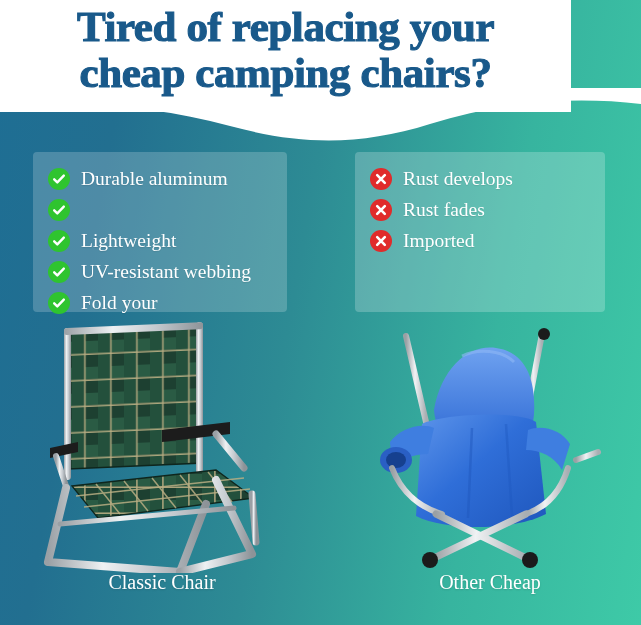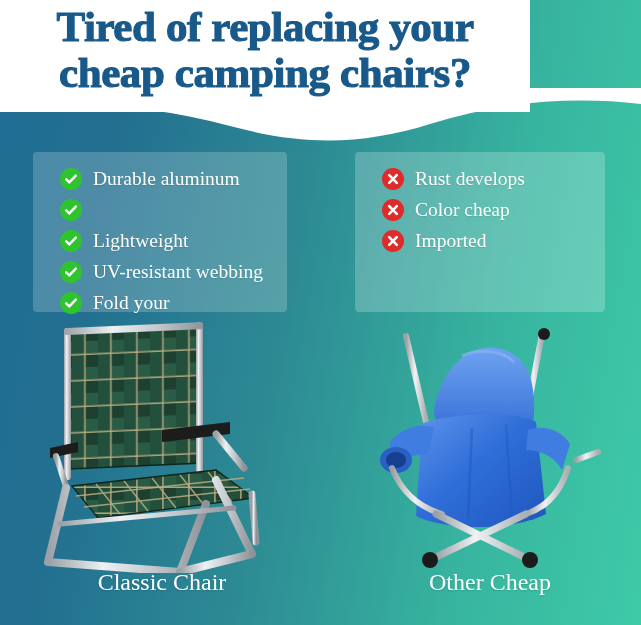--- a/index.html
+++ b/index.html
@@ -15,21 +15,21 @@
     width: 641px;
     height: 625px;
     overflow: hidden;
     background: #ffffff;
   }
 
   
   .header {
     position: absolute;
     left: 0; top: 0;
-    width: 530px;
+    width: 571px;
     height: 112px;
     background: #ffffff;
     z-index: 4;
     text-align: center;
   }
   .title {
     margin: 0;
     padding-top: 4px;
     color: #19598a;
     font-family: "Liberation Serif", "DejaVu Serif", serif;
@@ -87,21 +87,21 @@
   }
   .feat-list {
     list-style: none;
     margin: 0;
     padding: 0;
   }
   .feat {
     display: flex;
     align-items: center;
     height: 30px;
-    margin: 0 0 1px 16px;
+    margin: 0 0 1px 4px;
     padding-left: 11px;
   }
   .badge {
     flex: 0 0 auto;
     width: 22px;
     height: 22px;
     border-radius: 50%;
     display: block;
     margin-right: 11px;
   }
@@ -140,21 +140,21 @@
     height: 44px;
     z-index: 5;
   }
   .caption {
     position: absolute;
     top: 0;
     width: 300px;
     text-align: center;
     color: #ffffff;
     font-family: "Liberation Serif", "DejaVu Serif", serif;
-    font-size: 24px;
+    font-size: 20px;
     line-height: 34px;
     text-shadow: 0 1px 2px rgba(0,0,0,0.15);
   }
   .caption.left  { left: 12px; }
   .caption.right { left: 340px; }
 </style>
 </head>
 <body>
 
 <div id="poster">
@@ -234,21 +234,21 @@
           </span>
           <span class="feat-text">Rust develops</span>
         </li>
         <li class="feat">
           <span class="badge">
             <svg width="22" height="22" viewBox="0 0 22 22">
               <circle cx="11" cy="11" r="11" fill="#e02b2b"></circle>
               <path d="M7.2 7.2 L14.8 14.8 M14.8 7.2 L7.2 14.8" stroke="#ffffff" stroke-width="2.6" fill="none" stroke-linecap="round"></path>
             </svg>
           </span>
-          <span class="feat-text">Color cheap</span>
+          <span class="feat-text">Rust fades</span>
         </li>
         <li class="feat">
           <span class="badge">
             <svg width="22" height="22" viewBox="0 0 22 22">
               <circle cx="11" cy="11" r="11" fill="#e02b2b"></circle>
               <path d="M7.2 7.2 L14.8 14.8 M14.8 7.2 L7.2 14.8" stroke="#ffffff" stroke-width="2.6" fill="none" stroke-linecap="round"></path>
             </svg>
           </span>
           <span class="feat-text">Imported</span>
         </li>

